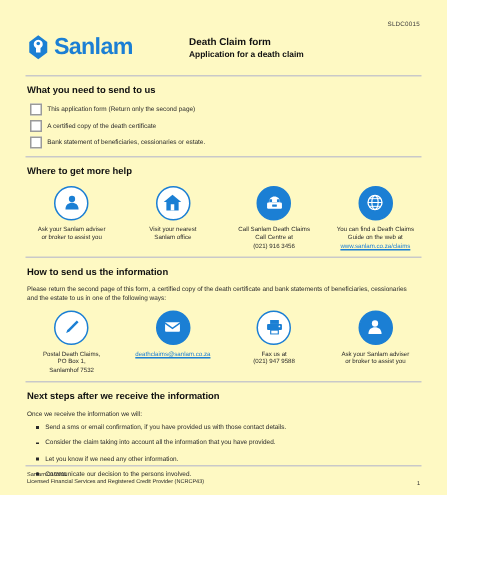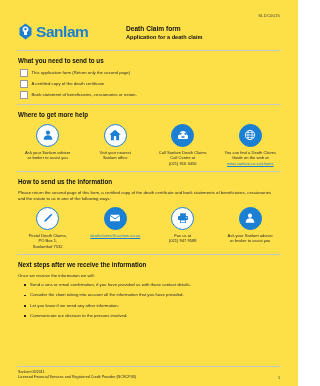--- a/index.html
+++ b/index.html
@@ -10,22 +10,22 @@
   body {
     width: 298px;
     height: 386px;
     overflow: hidden;
     font-family: "Liberation Sans", sans-serif;
     color: #231f20;
   }
   .page {
     position: relative;
     width: 298px;
-    height: 386px;
-    background: #fde047;
+    height: 330px;
+    background: #fef9c3;
     box-sizing: border-box;
     padding: 0 14px;
   }
 
   
   .doccode {
     text-align: right;
     font-size: 4.2px;
     letter-spacing: 0.15px;
     color: #3c3c3c;

